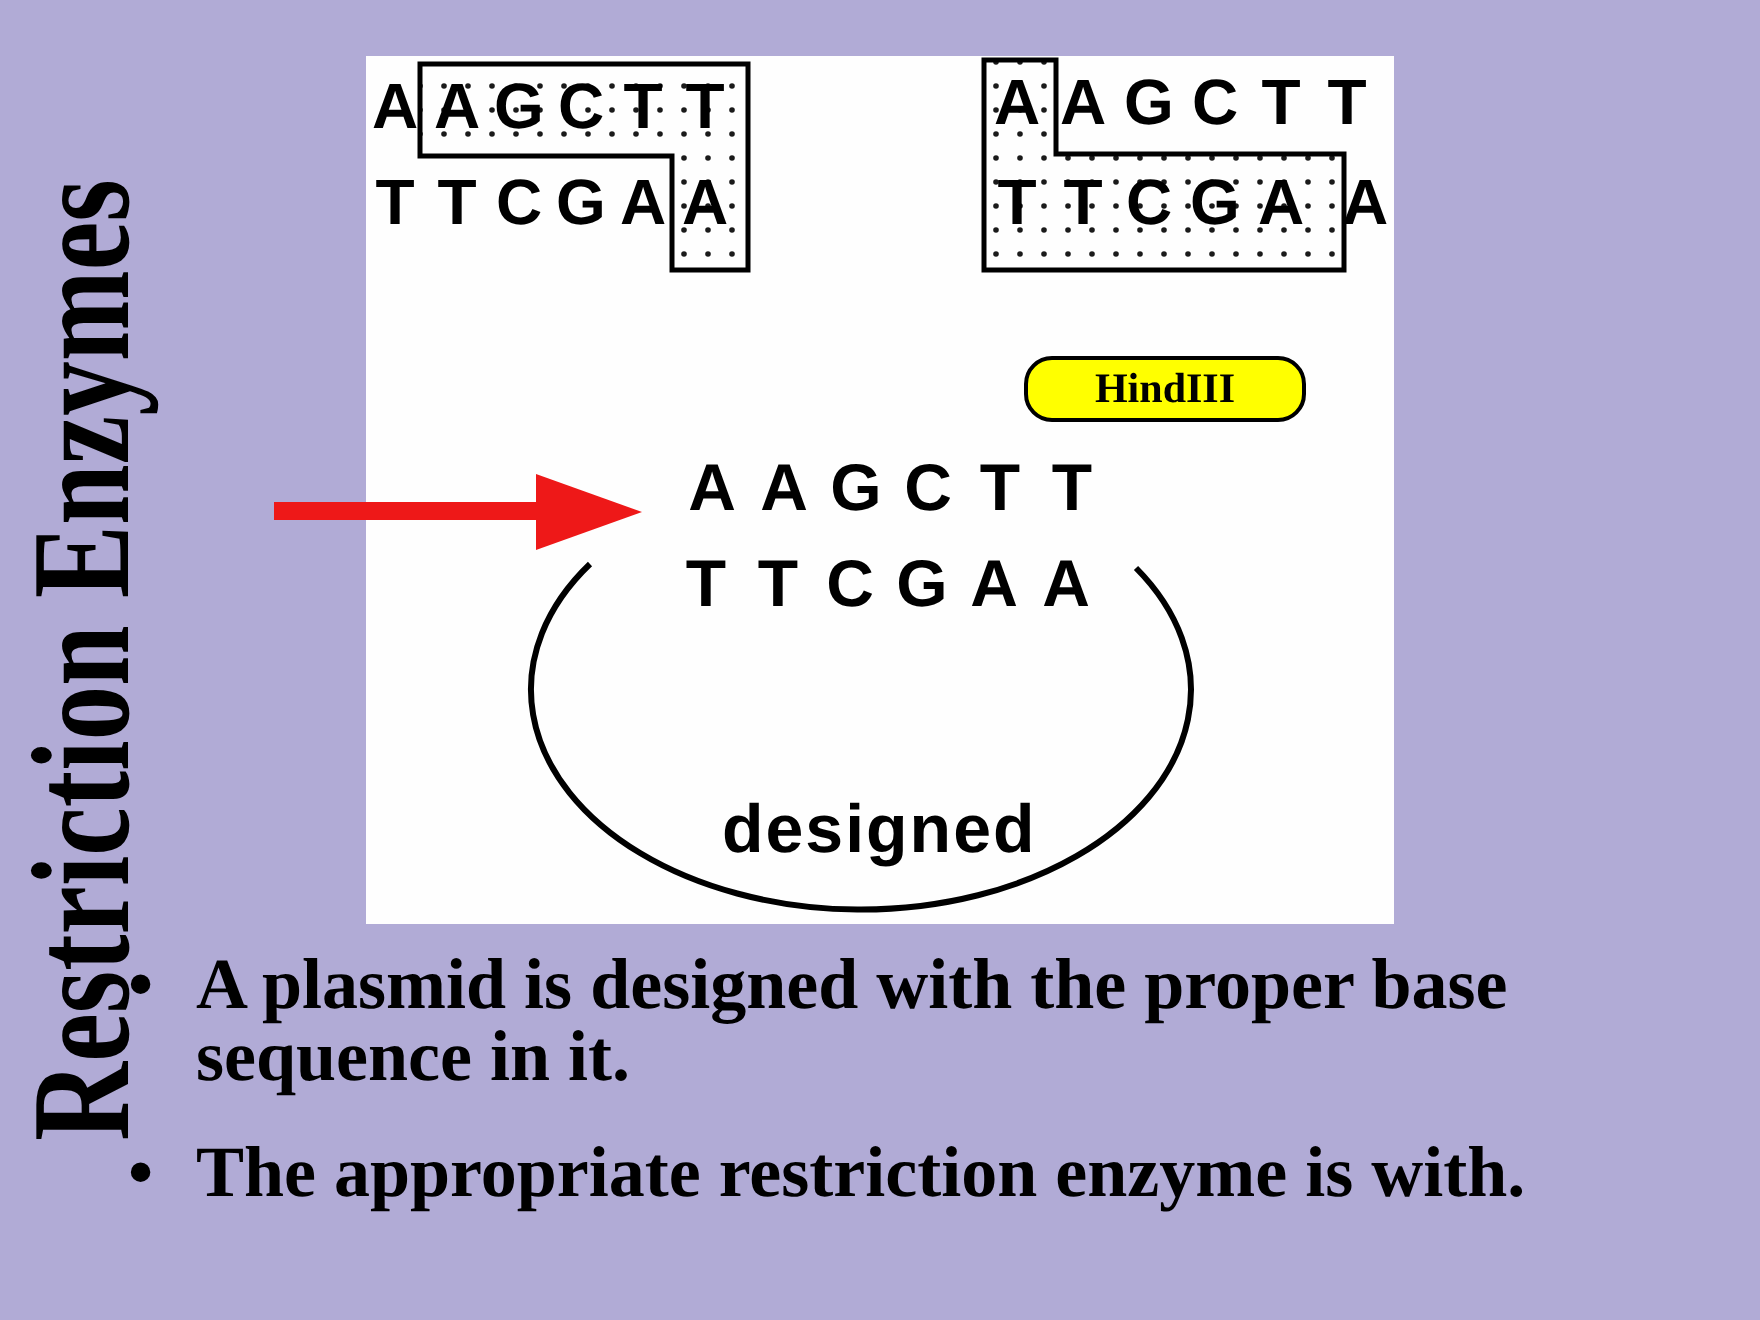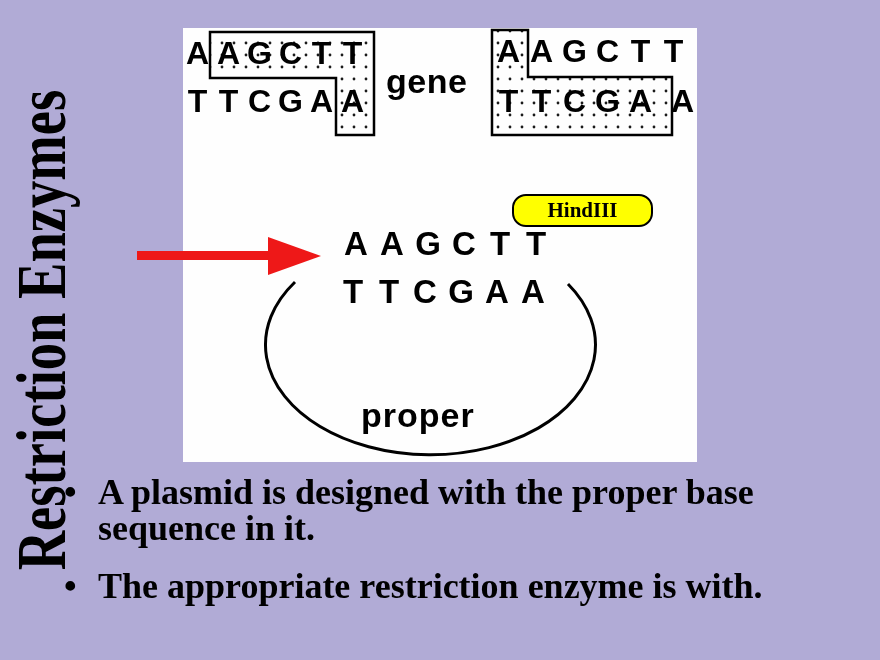--- a/index.html
+++ b/index.html
@@ -48,21 +48,21 @@
   .row-mt span, .row-mb span { width: 36px; font-size: 33px; }
 
   .gene-label {
     position: absolute; left: 203px; top: 34px;
     font-size: 34px; font-weight: 700; letter-spacing: 0.5px;
   }
   .enzyme-badge {
     position: absolute; left: 329px; top: 150px; width: 141px; height: 33px;
     background: var(--c-enzyme_fill); border: 2px solid #000; border-radius: 14px;
     font-family: "Liberation Serif", serif; font-weight: 700; font-size: 21px;
-    display: flex; align-items: center; justify-content: center; margin-top: 16px;
+    display: flex; align-items: center; justify-content: center;
   }
   .plasmid-label {
     position: absolute; left: 178px; top: 368px;
     font-size: 34px; font-weight: 600; letter-spacing: 1px;
   }
 
   .arrow-svg { position: absolute; left: 135px; top: 234px; }
 
   
   .bullets { position: absolute; left: 64px; top: 474px; width: 700px;
@@ -101,21 +101,20 @@
       </div>
     <div class="seq row-lb">
         <span>T</span>
         <span>T</span>
         <span>C</span>
         <span>G</span>
         <span>A</span>
         <span>A</span>
       </div>
 
-    <div class="gene-label">gene</div>
 
     <div class="seq row-rt">
         <span>A</span>
         <span>A</span>
         <span>G</span>
         <span>C</span>
         <span>T</span>
         <span>T</span>
       </div>
     <div class="seq row-rb">
@@ -139,21 +138,21 @@
       </div>
     <div class="seq row-mb">
         <span>T</span>
         <span>T</span>
         <span>C</span>
         <span>G</span>
         <span>A</span>
         <span>A</span>
       </div>
 
-    <div class="plasmid-label">proper</div>
+    <div class="plasmid-label">designed</div>
   </div>
 
   <svg class="arrow-svg" width="190" height="44" viewBox="0 0 190 44">
     <rect x="2" y="17" width="131" height="9" fill="var(--c-arrow)"></rect>
     <polygon points="133,3 186,22 133,41" fill="var(--c-arrow)"></polygon>
   </svg>
 
   <div class="bullets">
     <div class="bullet-item">
       <span class="bullet-dot">•</span>

